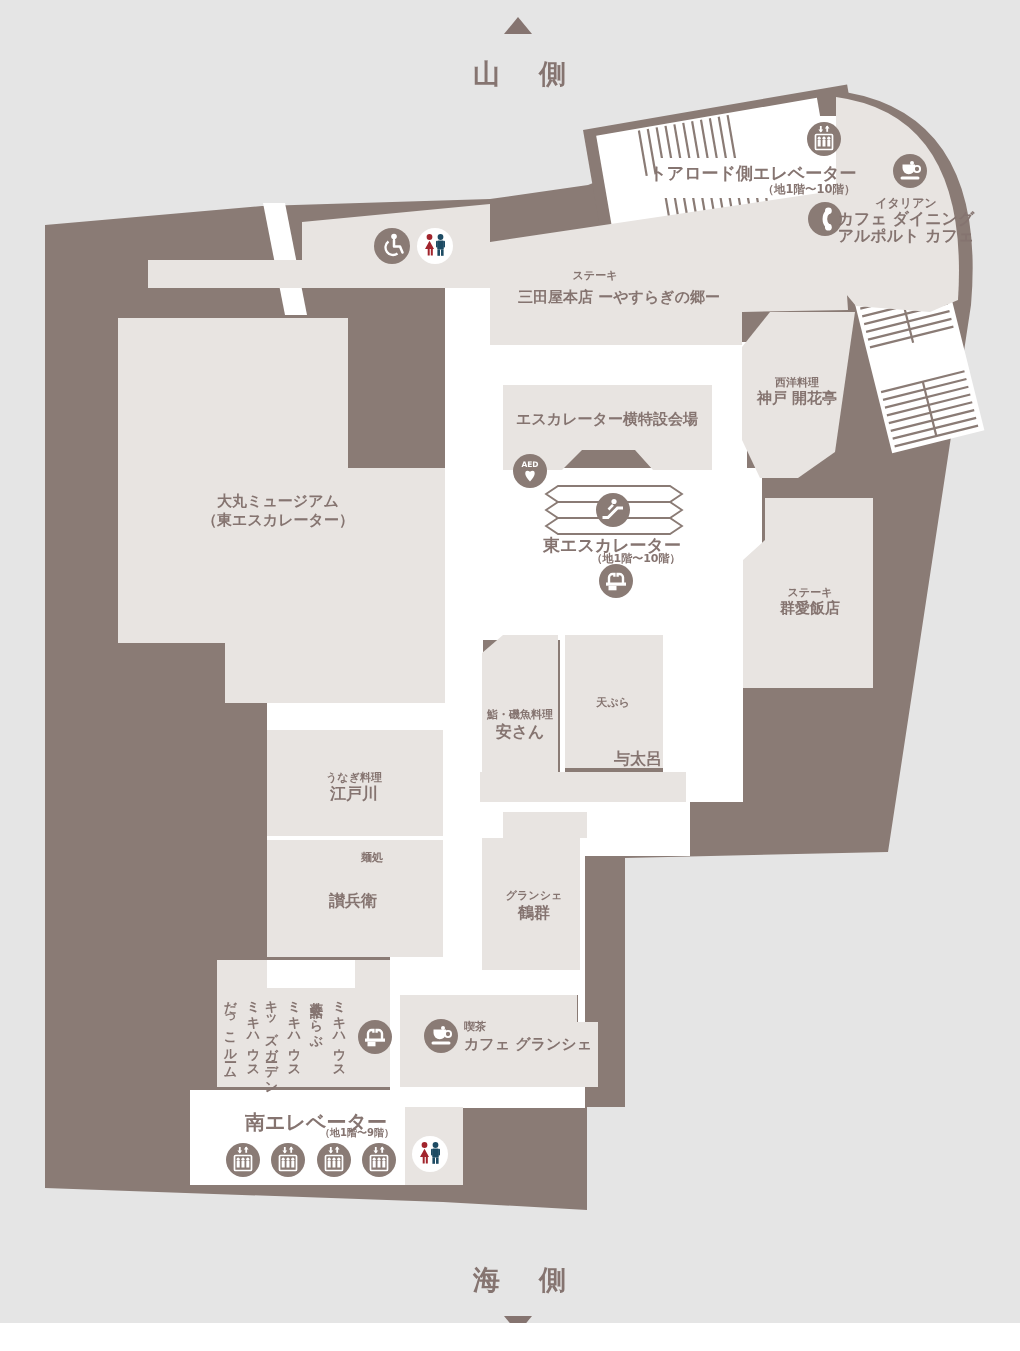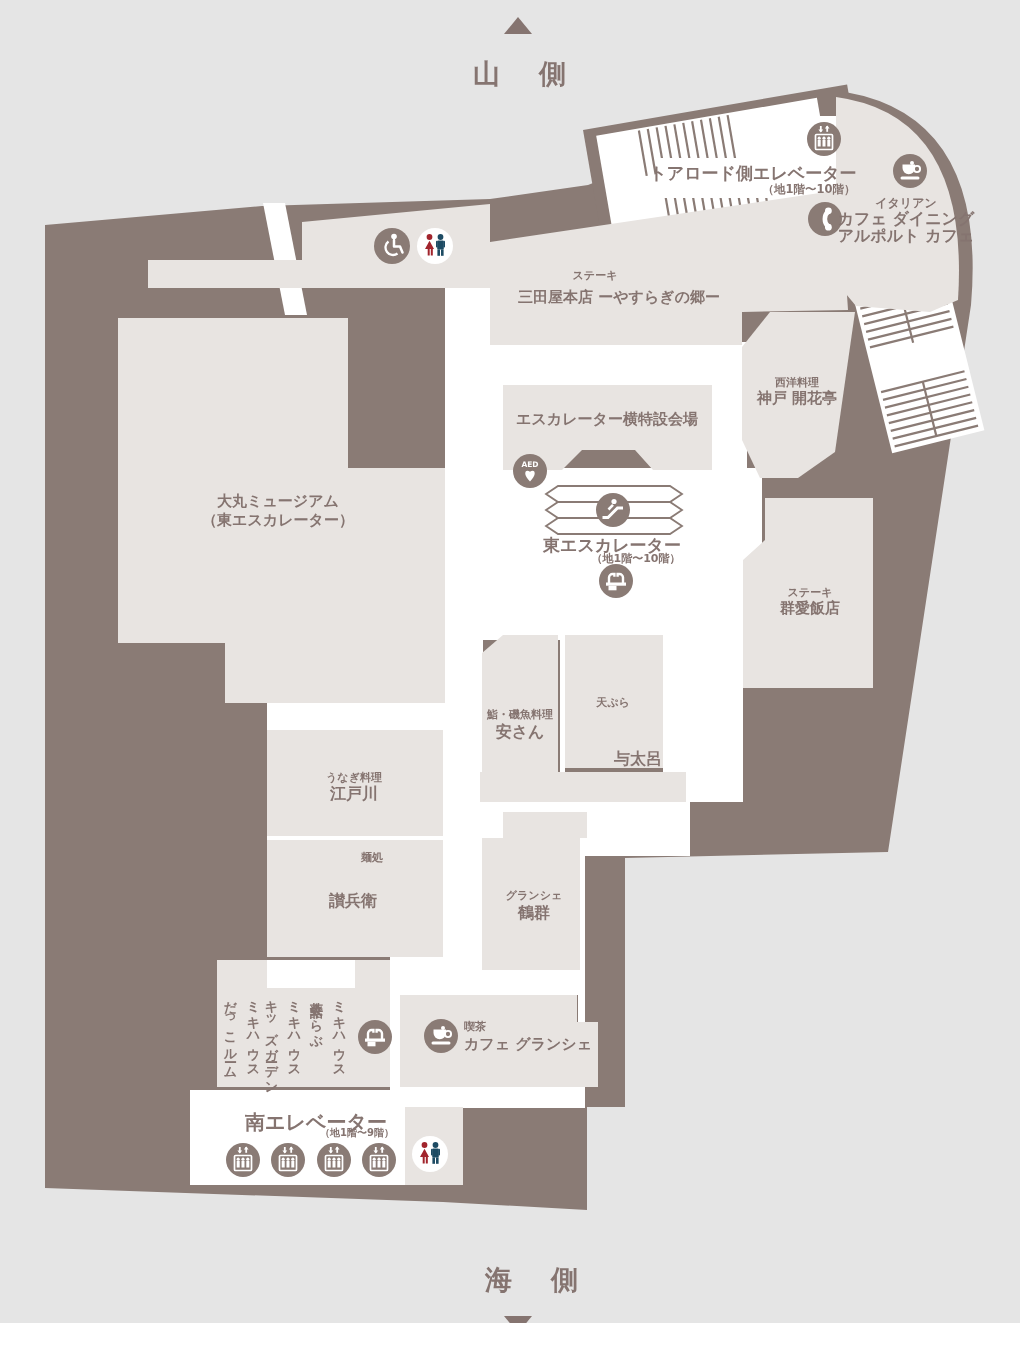--- a/index.html
+++ b/index.html
@@ -218,21 +218,21 @@
     <use href="#sym-cup" x="441" y="1036"></use>
     <use href="#sym-elevator" x="243" y="1160"></use>
     <use href="#sym-elevator" x="288" y="1160"></use>
     <use href="#sym-elevator" x="334" y="1160"></use>
     <use href="#sym-elevator" x="379" y="1160"></use>
     <use href="#sym-restroom" x="430" y="1154"></use>
   </svg>
 
   <div class="tri tri-up" style="left:504px;top:17px;"></div>
   <div class="lbl ctr side-label" style="left:527px;top:60px;">山 側</div>
-  <div class="lbl ctr side-label" style="left:539px;top:1266px;">海 側</div>
+  <div class="lbl ctr side-label" style="left:527px;top:1266px;">海 側</div>
   <div class="tri tri-down" style="left:504px;top:1316px;"></div>
 
   <div class="lbl ctr" style="left:753px;top:165px;font-size:17px;">トアロード側エレベーター</div>
   <div class="lbl ctr" style="left:809px;top:184px;font-size:11.5px;">（地1階〜10階）</div>
 
   <div class="lbl ctr" style="left:906px;top:197px;font-size:12px;">イタリアン</div>
   <div class="lbl ctr" style="left:906px;top:211px;font-size:16px;">カフェ ダイニング</div>
   <div class="lbl ctr" style="left:906px;top:228px;font-size:16px;">アルポルト カフェ</div>
 
   <div class="lbl ctr cat" style="left:595px;top:270px;">ステーキ</div>

